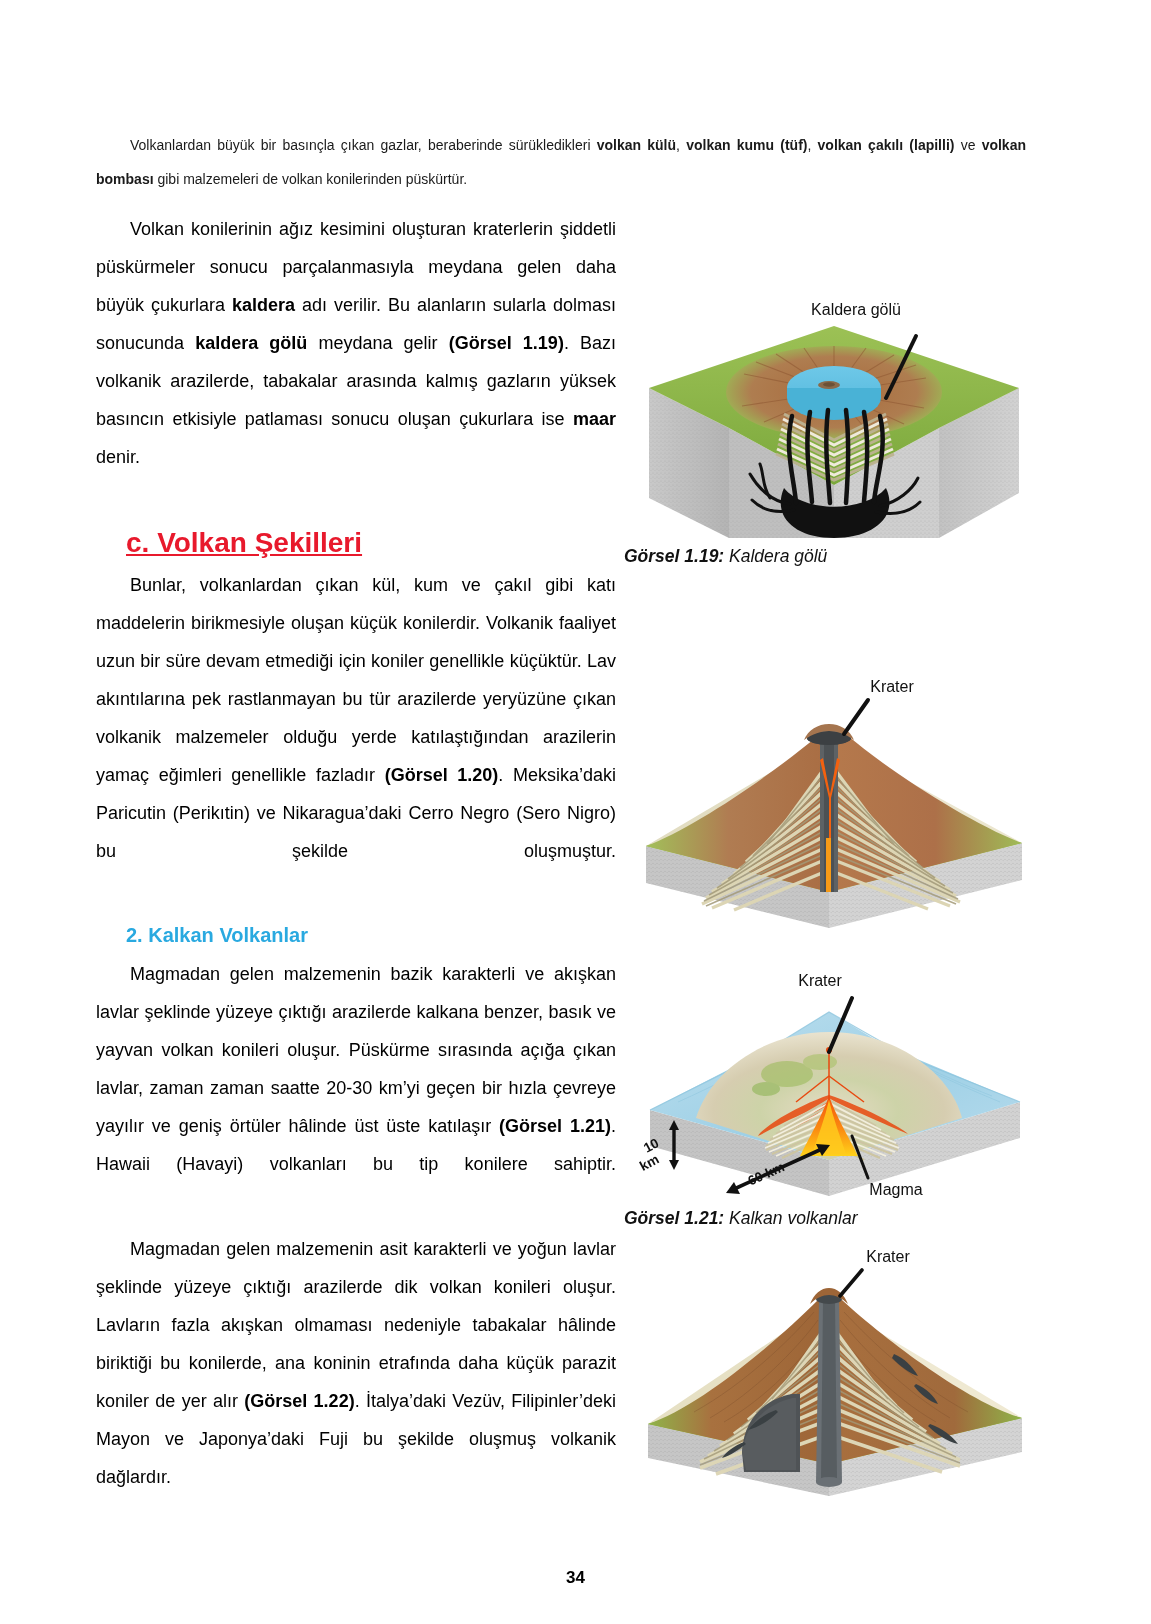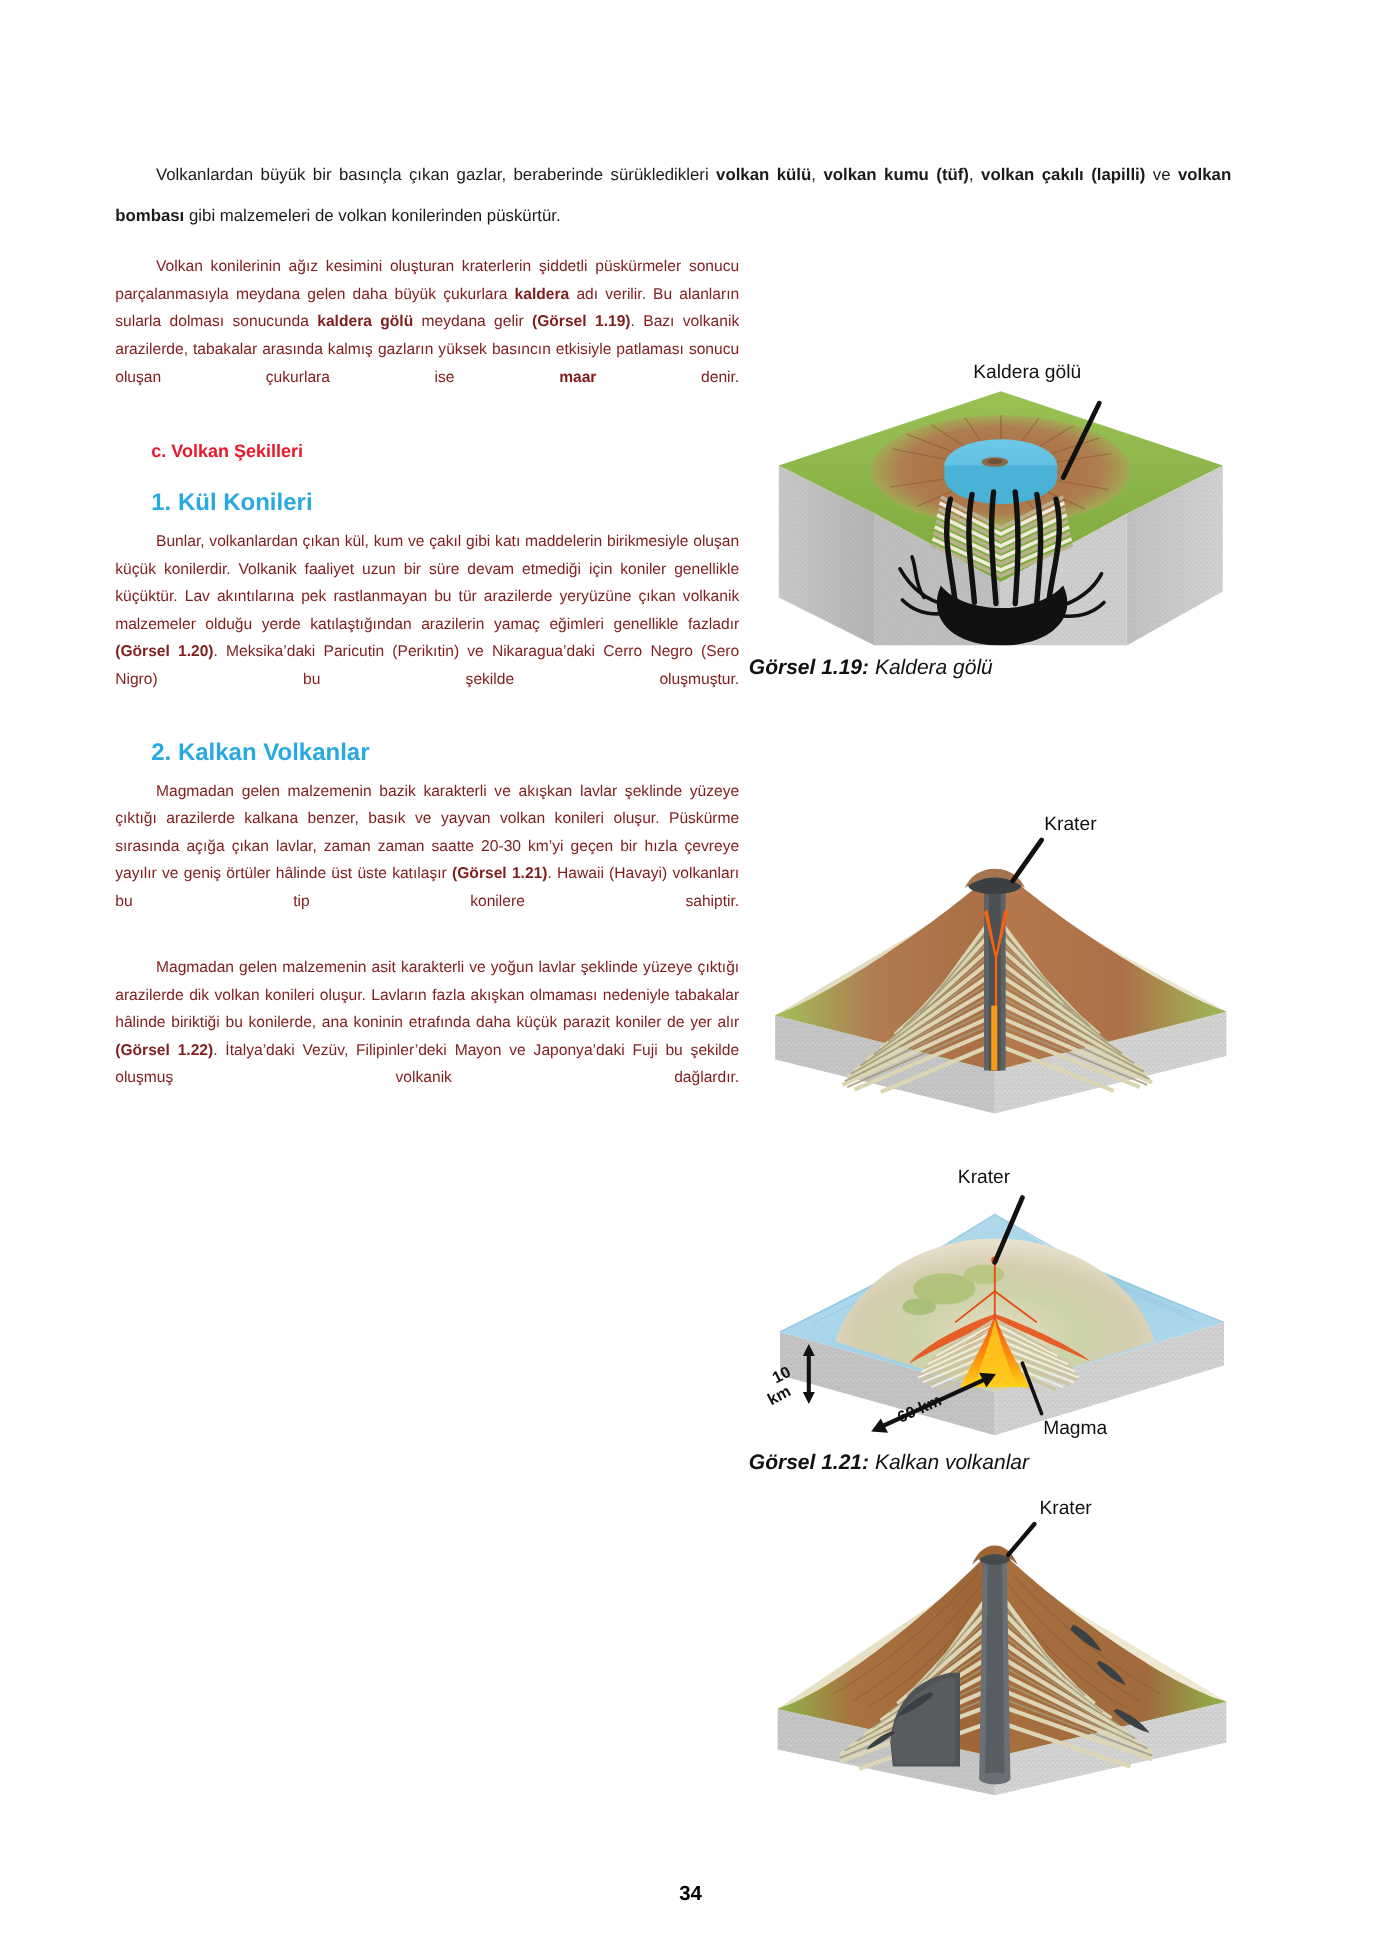--- a/index.html
+++ b/index.html
@@ -36,38 +36,39 @@
     color: #1a1a1a;
   }
   .cols {
     position: relative;
     width: 960px;
   }
   .left-col {
     width: 520px;
   }
   p.body {
-    font-size: 13px;
-    line-height: 23px;
+    font-size: 18px;
+    line-height: 38px;
     text-align: justify;
     text-indent: 34px;
     margin: 0 0 9px 0;
-    color: #7f1d1d;
+    color: #000000;
   }
   p.body::after {
     content: "";
     display: inline-block;
     width: 100%;
   }
   h3.redhead {
-    font-size: 15px;
+    font-size: 28px;
     font-weight: bold;
     color: #e8192c;
     margin: 14px 0 8px 30px;
     line-height: 30px;
+    text-decoration: underline;
   }
   h4.bluehead {
     font-size: 20px;
     font-weight: bold;
     color: #29a9e0;
     margin: 13px 0 6px 30px;
     line-height: 28px;
   }
   b, strong { font-weight: bold; }
 
@@ -138,21 +139,20 @@
 
       <div class="left-col">
 
         <p class="body">
           <span>Volkan konilerinin ağız kesimini oluşturan kraterlerin şiddetli püskürmeler sonucu parçalanmasıyla meydana gelen daha büyük çukurlara </span><b>kaldera</b><span> adı verilir. Bu alanların sularla dolması sonucunda </span><b>kaldera gölü</b><span> meydana gelir </span><b>(Görsel 1.19)</b><span>. Bazı volkanik arazilerde, tabakalar arasında kalmış gazların yüksek basıncın etkisiyle patlaması sonucu oluşan çukurlara ise </span><b>maar</b><span> denir.</span>
         </p>
 
         <h3 class="redhead">c. Volkan Şekilleri</h3>
 
 
-        <h4 class="bluehead">1. Kül Konileri</h4>
 
         <p class="body">
           <span>Bunlar, volkanlardan çıkan kül, kum ve çakıl gibi katı maddelerin birikmesiyle oluşan küçük konilerdir. Volkanik faaliyet uzun bir süre devam etmediği için koniler genellikle küçüktür. Lav akıntılarına pek rastlanmayan bu tür arazilerde yeryüzüne çıkan volkanik malzemeler olduğu yerde katılaştığından arazilerin yamaç eğimleri genellikle fazladır </span><b>(Görsel 1.20)</b><span>. Meksika’daki Paricutin (Perikıtin) ve Nikaragua’daki Cerro Negro (Sero Nigro) bu şekilde oluşmuştur.</span>
         </p>
 
         <h4 class="bluehead">2. Kalkan Volkanlar</h4>
 
         <p class="body">
           <span>Magmadan gelen malzemenin bazik karakterli ve akışkan lavlar şeklinde yüzeye çıktığı arazilerde kalkana benzer, basık ve yayvan volkan konileri oluşur. Püskürme sırasında açığa çıkan lavlar, zaman zaman saatte 20-30 km’yi geçen bir hızla çevreye yayılır ve geniş örtüler hâlinde üst üste katılaşır </span><b>(Görsel 1.21)</b><span>. Hawaii (Havayi) volkanları bu tip konilere sahiptir.</span>
         </p>

